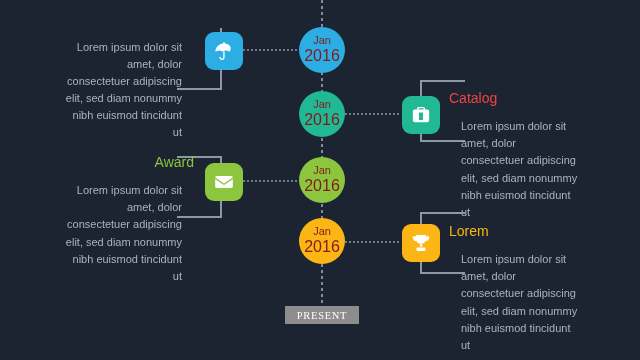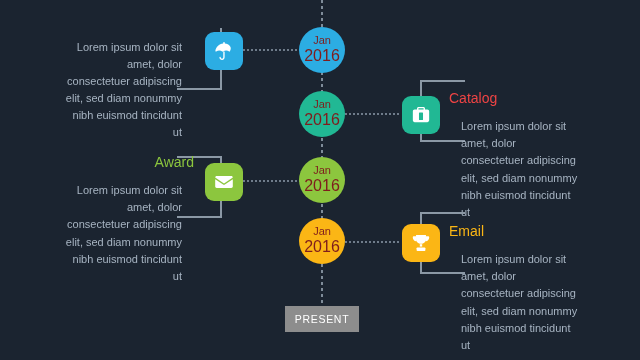--- a/index.html
+++ b/index.html
@@ -47,22 +47,22 @@
 
   
   .block{position:absolute;}
   .block .ttl{font-size:14px;margin:0 0 3px 0;line-height:1.1;}
   .block .bdy{font-size:11px;color:#a7b4c2;line-height:1.55;margin:12px;}
   .rgt{text-align:right;}
   .lft{text-align:left;}
 
   
   .present{
-    position:absolute;left:285px;top:306px;width:74px;height:26px;
-    background:#8d8d8d;display:flex;align-items:center;justify-content:center;
+    position:absolute;left:285px;top:306px;width:74px;height:18px;
+    background:#8d8d8d;display:flex;align-items:center;justify-content:center;font-family:Liberation Serif, serif;
   }
   .present span{font-size:10.5px;color:#ffffff;letter-spacing:.7px;}
 </style>
 </head>
 <body>
 
 <div id="stage">
 
   <div class="spine"></div>
 
@@ -164,21 +164,21 @@
                  M18.4 4.6H20c.6 0 1 .45 1 1 0 2.3-1.6 4.2-3.75 4.6-.35.07-.65-.2-.6-.55
                  .08-.5.12-1 .12-1.5V5.8c0-.66.53-1.2 1.2-1.2z"></path>
         <path d="M10.7 13.3h2.6v2.6h-2.6z"></path>
         <path d="M8.1 16.8h7.8c.5 0 .9.4.9.9v2.1c0 .5-.4.9-.9.9H8.1c-.5 0-.9-.4-.9-.9
                  v-2.1c0-.5.4-.9.9-.9z"></path>
       </svg>
     </span>
   </div>
 
   <div class="block lft" style="left:449px;top:224px;width:145px;">
-    <div class="ttl" style="color:#fbb615;">Email</div>
+    <div class="ttl" style="color:#fbb615;">Lorem</div>
     <div class="bdy">Lorem ipsum dolor sit amet, dolor consectetuer adipiscing elit, sed diam nonummy nibh euismod tincidunt ut</div>
   </div>
 
   <div class="circle" style="left:299px;top:218px;background:#fbb615;">
     <span class="m">Jan</span>
     <span class="y">2016</span>
   </div>
 
   <div class="present">
     <span>PRESENT</span>

